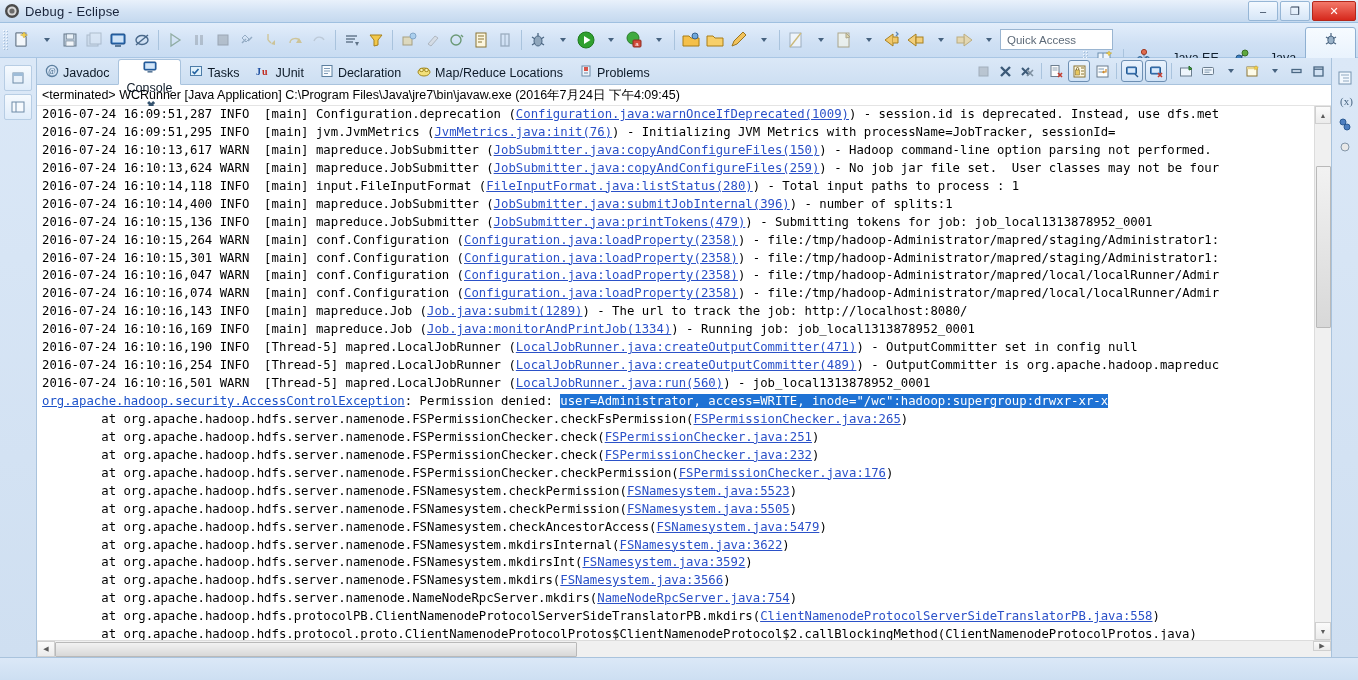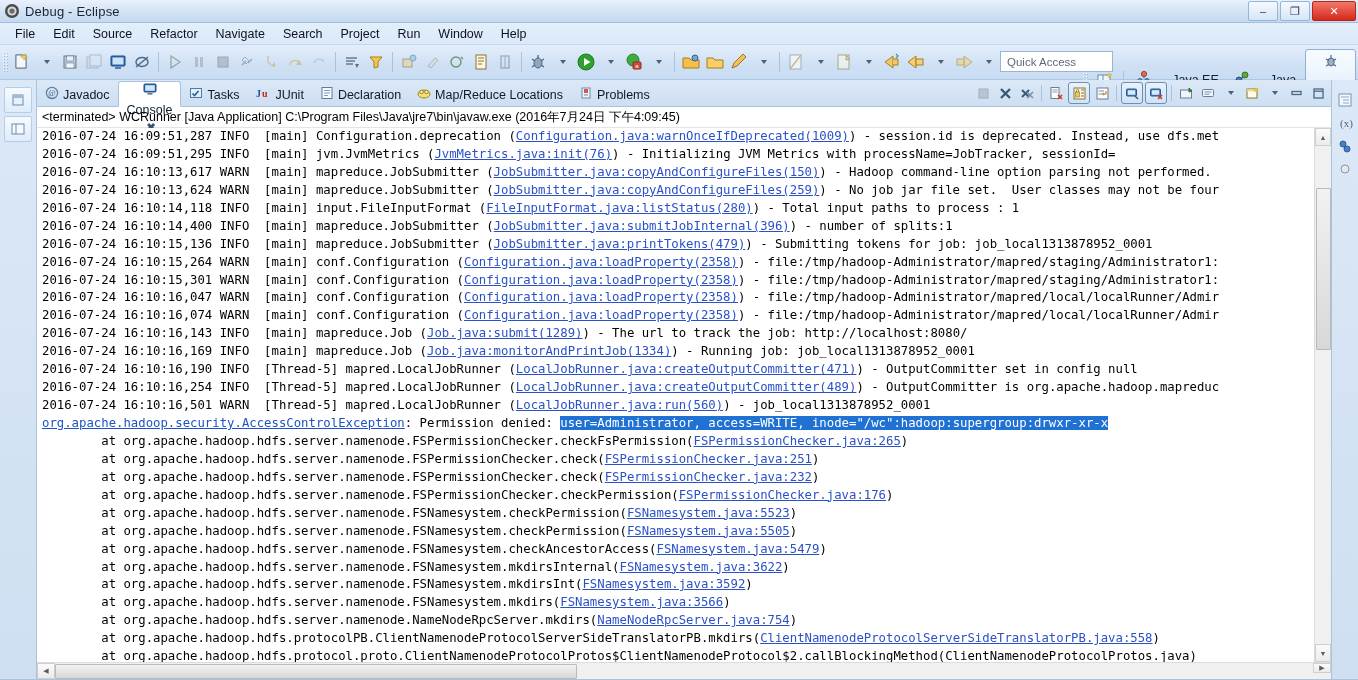--- a/index.html
+++ b/index.html
@@ -123,32 +123,20 @@
       </svg>
     </span>
     <span class="tl-text">Debug - Eclipse</span>
     <div class="win-btns">
       <div class="win-btn">–</div>
       <div class="win-btn">❐</div>
       <div class="win-btn close">✕</div>
     </div>
   </div>
 
-  <div class="menubar">
-    <div class="menuitem">File</div>
-    <div class="menuitem">Edit</div>
-    <div class="menuitem">Source</div>
-    <div class="menuitem">Refactor</div>
-    <div class="menuitem">Navigate</div>
-    <div class="menuitem">Search</div>
-    <div class="menuitem">Project</div>
-    <div class="menuitem">Run</div>
-    <div class="menuitem">Window</div>
-    <div class="menuitem">Help</div>
-  </div>
 
   <div class="toolbar">
     <div class="tbgrip"></div>
     <div class="tb">
       <svg width="18" height="18" viewBox="0 0 18 18">
           <rect x="3" y="2" width="10" height="13" fill="#fff" stroke="#6f7f8f"></rect>
           <path d="M3 2h6l4 4v9H3z" fill="#f3f7fb" stroke="#6f7f8f"></path>
           <path d="M11 1l1.2 2.2L14.5 4l-2.3.8L11 7l-1.2-2.2L7.5 4l2.3-.8z" fill="#f4d14a" stroke="#c8a52a" stroke-width=".5"></path>
         </svg>
     </div>

